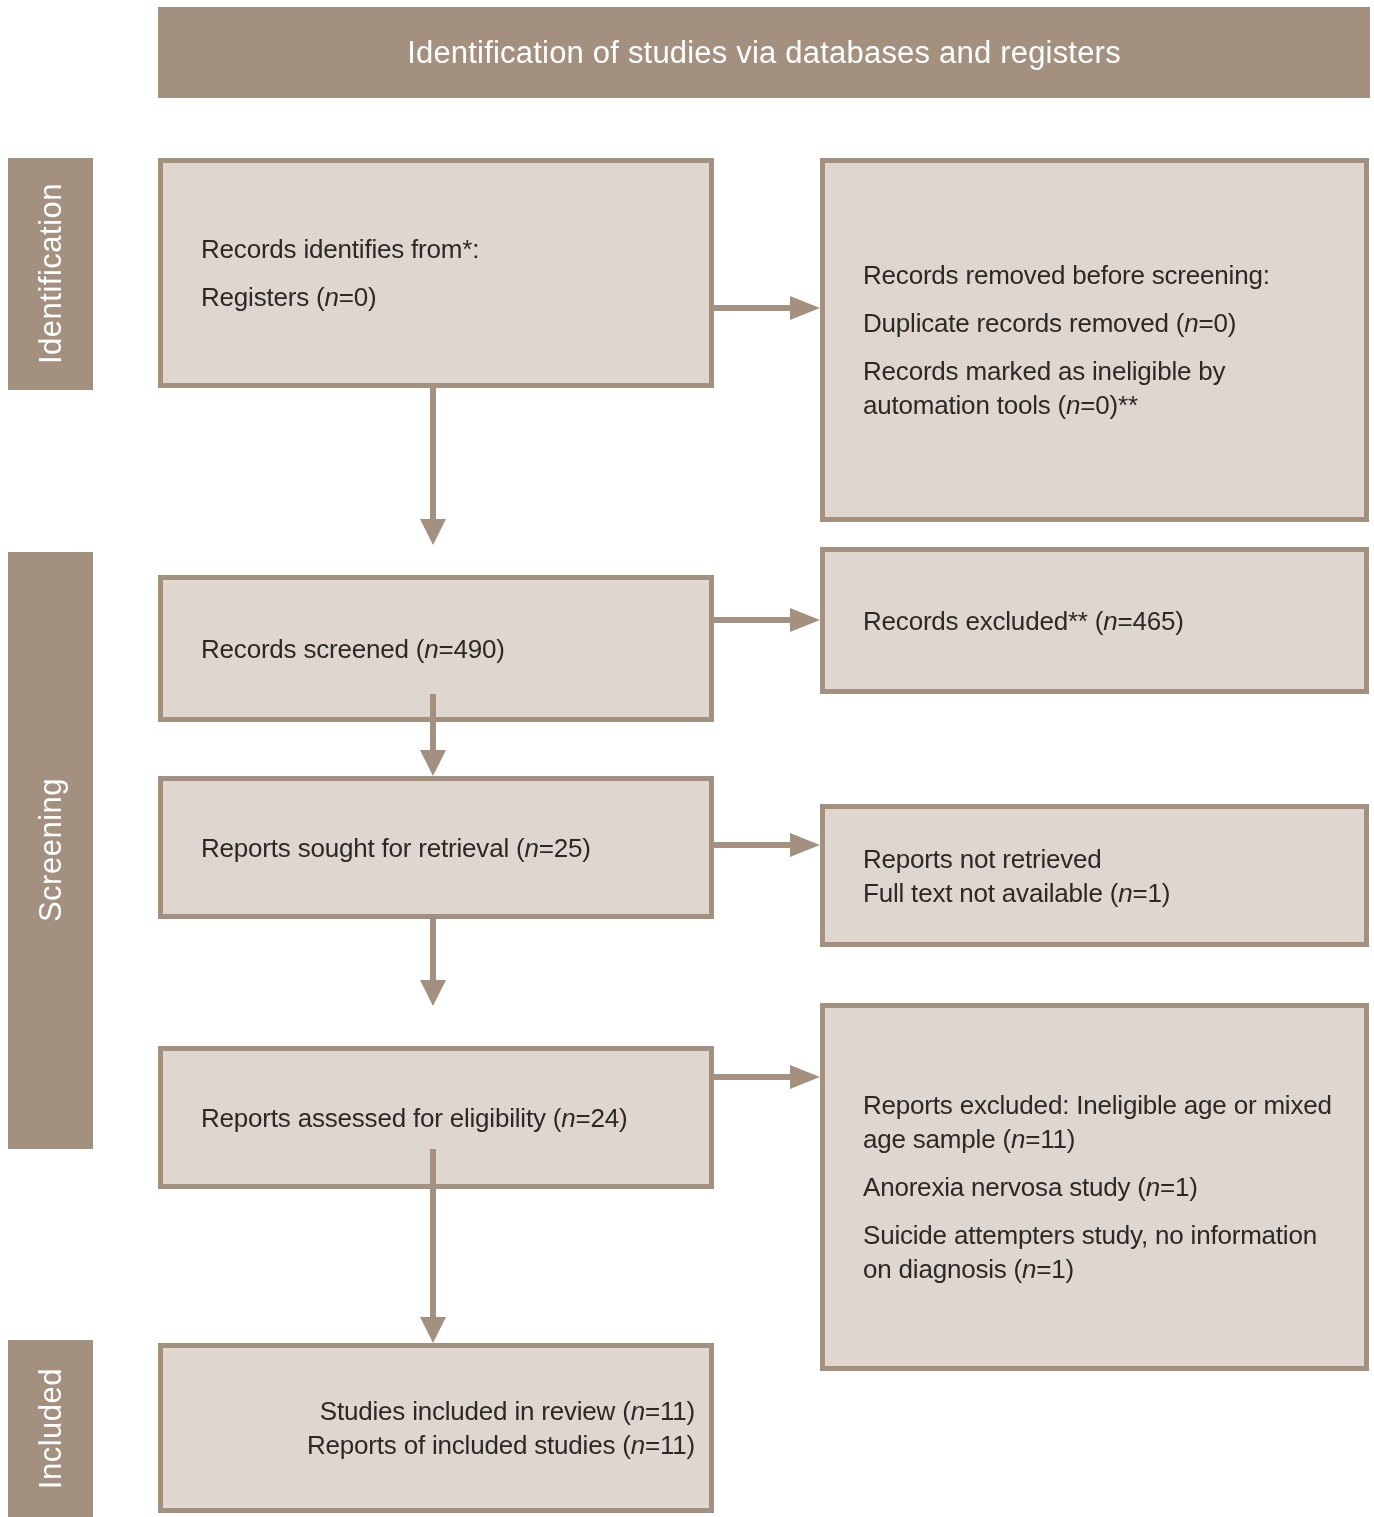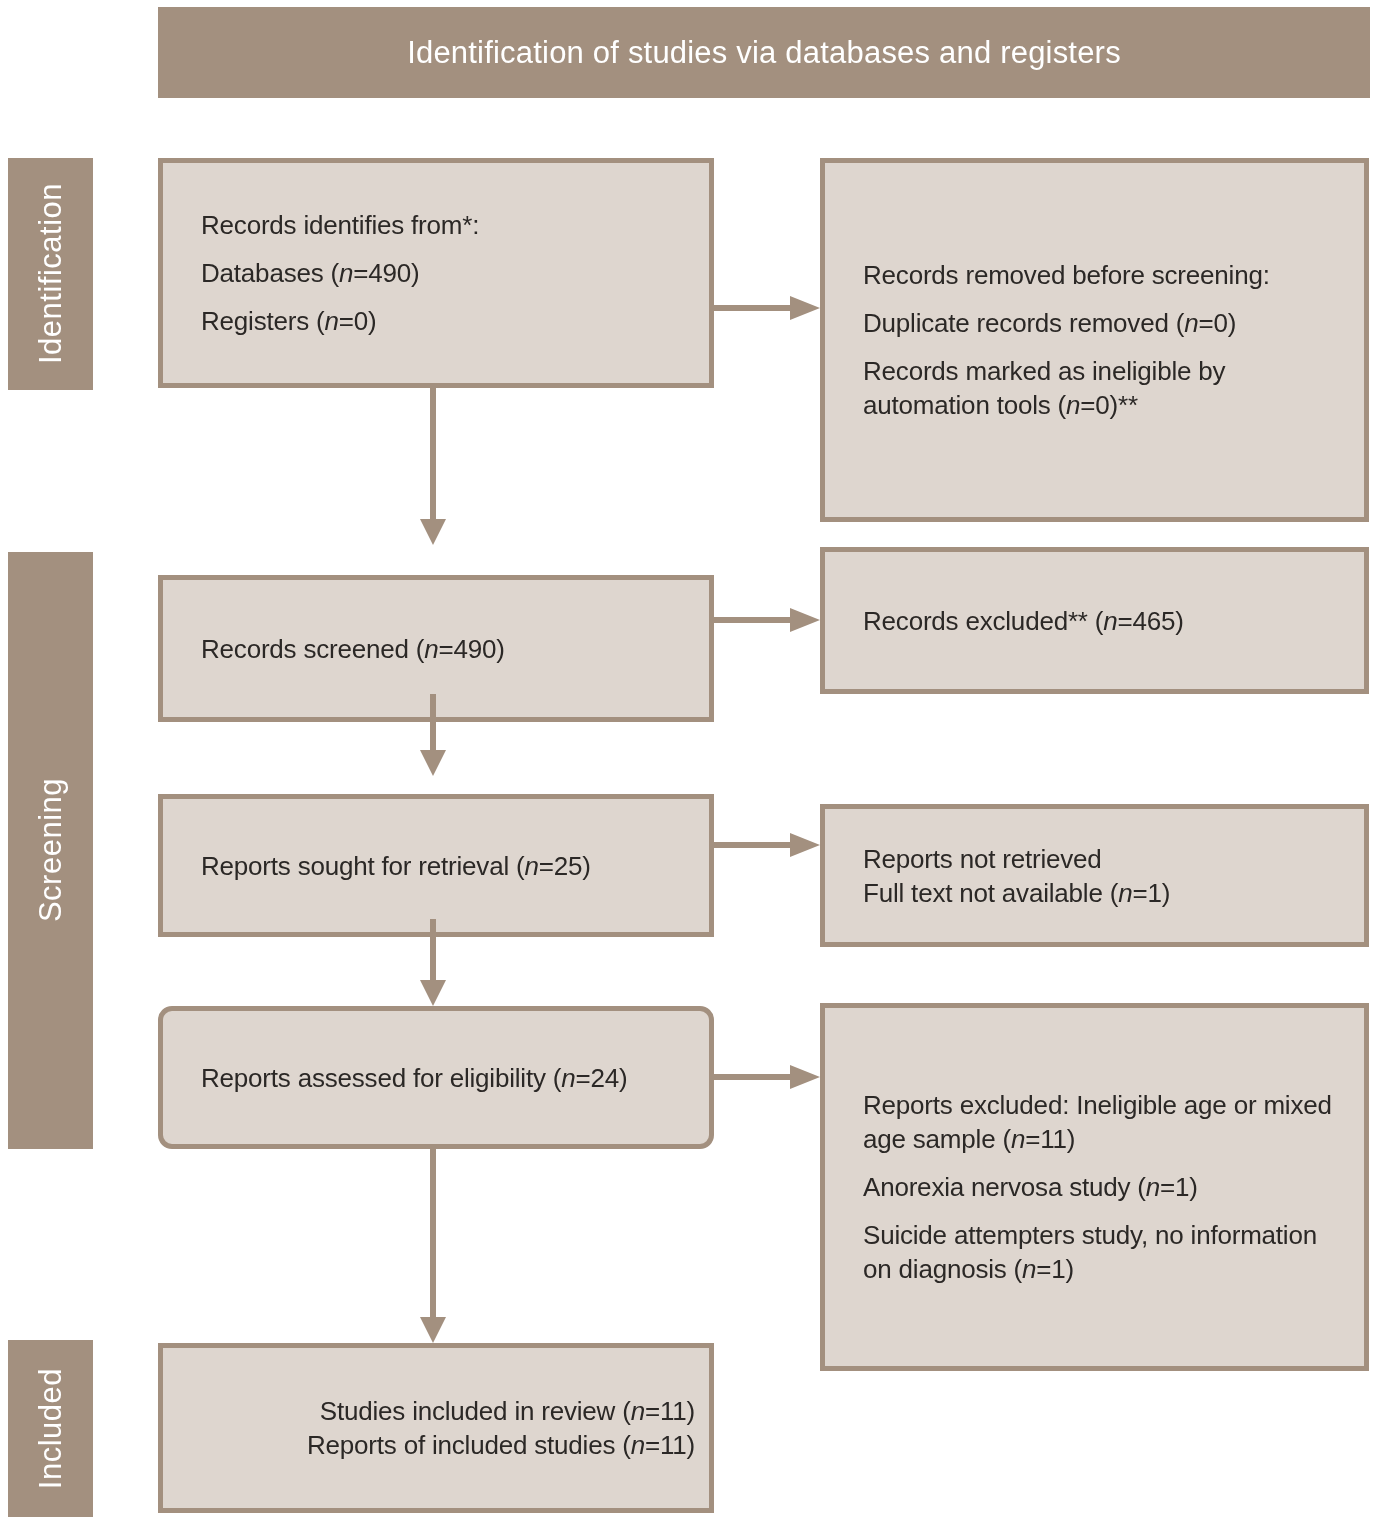--- a/index.html
+++ b/index.html
@@ -42,23 +42,23 @@
     padding:10px 14px 10px 38px;
   }
   .box .line{margin:0;line-height:34px;}
   .box.spaced .line + .line{margin-top:14px;}
   .col-left{left:158px;width:556px;}
   .col-right{left:820px;width:549px;}
   .b1{top:158px;height:230px;}
   .r1{top:158px;height:364px;}
   .b2{top:547px;height:147px;margin-top:28px;}
   .r2{top:547px;height:147px;}
-  .b3{top:794px;height:143px;}
+  .b3{top:776px;height:143px;}
   .r3{top:776px;height:143px;margin-top:28px;}
-  .b4{top:1006px;height:143px;border-radius:14px;}
+  .b4{top:1046px;height:143px;}
   .r4{top:1003px;height:368px;justify-content:center;}
   .b5{top:1343px;height:170px;text-align:right;}
 
   
   .arrow-v{position:absolute;left:417px;width:32px;}
   .arrow-v .stem{position:absolute;left:13px;top:0;bottom:24px;width:6px;background:var(--accent);}
   .arrow-v .head{position:absolute;left:3px;bottom:0;width:0;height:0;
     border-left:13px solid transparent;border-right:13px solid transparent;
     border-top:26px solid var(--accent);}
   .av1{top:388px;height:157px;}
@@ -90,21 +90,20 @@
   </div>
   <div class="stage-bar bar-screening">
     <span class="vtext">Screening</span>
   </div>
   <div class="stage-bar bar-included">
     <span class="vtext">Included</span>
   </div>
 
   <div class="box col-left b1 spaced">
       <p class="line">Records identifies from*:</p>
-      <p class="line">Databases (<i>n</i>=490)</p>
       <p class="line">Registers (<i>n</i>=0)</p>
     </div>
   <div class="box col-right r1 spaced">
       <p class="line">Records removed before screening:</p>
       <p class="line">Duplicate records removed (<i>n</i>=0)</p>
       <p class="line">Records marked as ineligible by automation tools (<i>n</i>=0)**</p>
     </div>
 
   <div class="box col-left b2">
       <p class="line">Records screened (<i>n</i>=490)</p>

